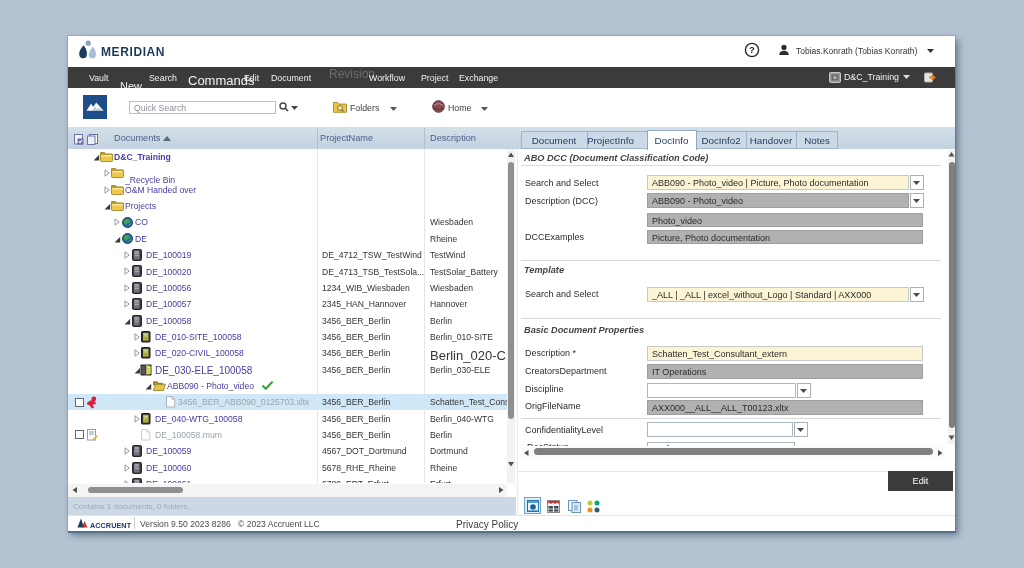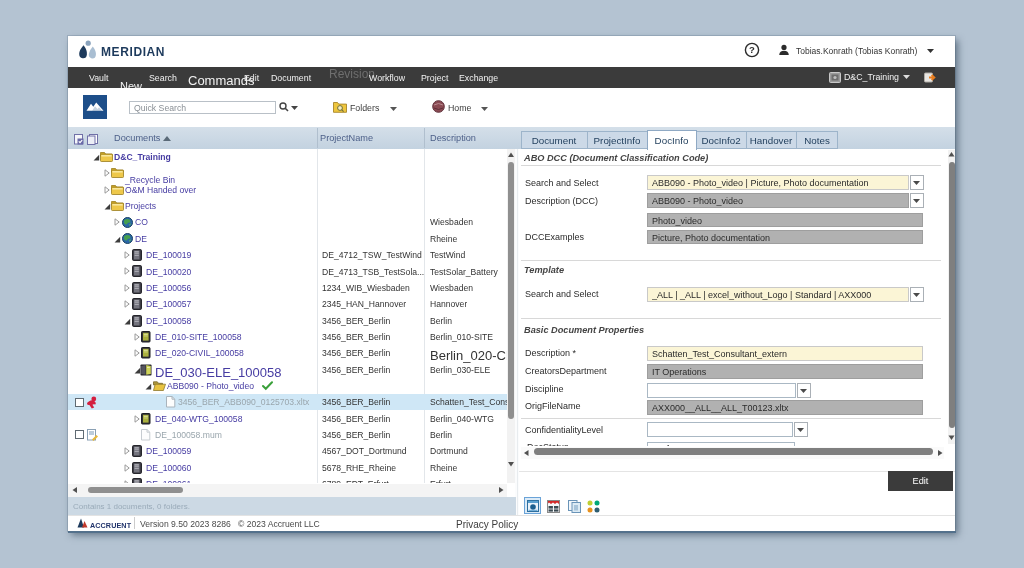--- a/index.html
+++ b/index.html
@@ -100,21 +100,21 @@
 <div class="lbl" style="left:430px;top:133px;font-size:9.2px;color:#4c5f88">Description</div>
 <div class="a" style="left:317px;top:128px;width:1px;height:20px;background:#b0bfce"></div>
 <div class="a" style="left:424px;top:128px;width:1px;height:20px;background:#b0bfce"></div>
 <div class="a" style="left:521px;top:131px;width:317px;height:18px;background:#ccd9e7;border:1px solid #9db4ca"></div>
 <div class="a" style="left:587px;top:131px;width:1px;height:18px;background:#9db4ca"></div>
 <div class="a" style="left:647px;top:131px;width:1px;height:18px;background:#9db4ca"></div>
 <div class="a" style="left:696px;top:131px;width:1px;height:18px;background:#9db4ca"></div>
 <div class="a" style="left:746px;top:131px;width:1px;height:18px;background:#9db4ca"></div>
 <div class="a" style="left:796px;top:131px;width:1px;height:18px;background:#9db4ca"></div>
 <div class="a" style="left:521px;top:131px;width:66px;height:18px;text-align:center;font-size:9.8px;color:#1e3c5a;padding-top:3.5px;z-index:2">Document</div>
-<div class="a" style="left:587px;top:131px;width:60px;height:18px;text-align:center;font-size:9.8px;color:#1e3c5a;padding-top:3.5px;z-index:2">ProjectInfo</div>
+<div class="a" style="left:587px;top:131px;width:60px;height:18px;text-align:left;font-size:9.8px;color:#1e3c5a;padding-top:3.5px;z-index:2">ProjectInfo</div>
 <div class="a" style="left:646.5px;top:129.5px;width:50px;height:20px;background:#fff;border:1px solid #8fa9c4;border-bottom:none;z-index:3;text-align:center;font-size:9.8px;color:#1e3c5a;padding-top:4px">DocInfo</div>
 <div class="a" style="left:696px;top:131px;width:50px;height:18px;text-align:center;font-size:9.8px;color:#1e3c5a;padding-top:3.5px;z-index:2">DocInfo2</div>
 <div class="a" style="left:746px;top:131px;width:50px;height:18px;text-align:center;font-size:9.8px;color:#1e3c5a;padding-top:3.5px;z-index:2">Handover</div>
 <div class="a" style="left:796px;top:131px;width:42px;height:18px;text-align:center;font-size:9.8px;color:#1e3c5a;padding-top:3.5px;z-index:2">Notes</div>
 <div class="a" style="left:68px;top:148.5px;width:439px;height:335px;background:#fff;overflow:hidden"></div>
 <div class="a" style="left:317px;top:148.5px;width:1px;height:334px;background:#e2e6ea"></div>
 <div class="a" style="left:424px;top:148.5px;width:1px;height:334px;background:#e2e6ea"></div>
 <div class="a" style="left:68px;top:148.5px;width:439px;height:334.5px;overflow:hidden">
 <svg width="7" height="7" viewBox="0 0 7 7" style="position:absolute;left:25px;top:5.5px">
       <path d="M6.2 0.8 L6.2 6.4 L0.6 6.4 Z" fill="#3c3c3c"></path>
@@ -263,21 +263,21 @@
 <div class="lbl" style="left:362px;top:199.7px;font-size:13px;color:#333;max-width:77px;overflow:hidden">Berlin_020-CIVIL</div>
 <svg width="7" height="7" viewBox="0 0 7 7" style="position:absolute;left:66px;top:218.05px">
       <path d="M6.2 0.8 L6.2 6.4 L0.6 6.4 Z" fill="#3c3c3c"></path>
     </svg>
 <svg width="12" height="12" viewBox="0 0 12 12" style="position:absolute;left:72px;top:215.05px">
       <rect x="0.5" y="0.5" width="11" height="11" rx="0.8" fill="#26262c"></rect>
       <path d="M1.2 2 L5.6 1 V10.8 L1.2 10 Z" fill="#54545e"></path>
       <path d="M6.2 1 L10.8 2 V10 L6.2 10.8 Z" fill="#cfd45a"></path>
       <rect x="7" y="3" width="2.8" height="0.8" fill="#f0f3c0"></rect>
     </svg>
-<div class="lbl" style="left:87px;top:216.1px;font-size:13px;font-weight:normal;color:#463ca2">DE_030-ELE_100058</div>
+<div class="lbl" style="left:87px;top:216.1px;font-size:10px;font-weight:normal;color:#463ca2">DE_030-ELE_100058</div>
 <div class="lbl" style="left:254px;top:216.1px;font-size:8.6px;color:#333">3456_BER_Berlin</div>
 <div class="lbl" style="left:362px;top:216.1px;font-size:8.6px;color:#333;max-width:77px;overflow:hidden">Berlin_030-ELE</div>
 <svg width="7" height="7" viewBox="0 0 7 7" style="position:absolute;left:77px;top:234.40000000000003px">
       <path d="M6.2 0.8 L6.2 6.4 L0.6 6.4 Z" fill="#3c3c3c"></path>
     </svg>
 <svg width="14" height="12" viewBox="0 0 14 12" style="position:absolute;left:85px;top:231.40000000000003px">
       <path d="M0.5 1.8 h3.8 l1.2 1.5 h4 v1.6 h-9 z" fill="#b09a3e" stroke="#77662a" stroke-width="0.8"></path>
       <path d="M0.5 10.5 L2.2 4.2 H12.5 L10.4 10.5 Z" fill="#e8c341" stroke="#8f7a2e" stroke-width="0.8"></path>
     </svg>
 <div class="lbl" style="left:99px;top:232.4px;font-size:8.6px;font-weight:normal;color:#463ca2">ABB090 - Photo_video</div>

